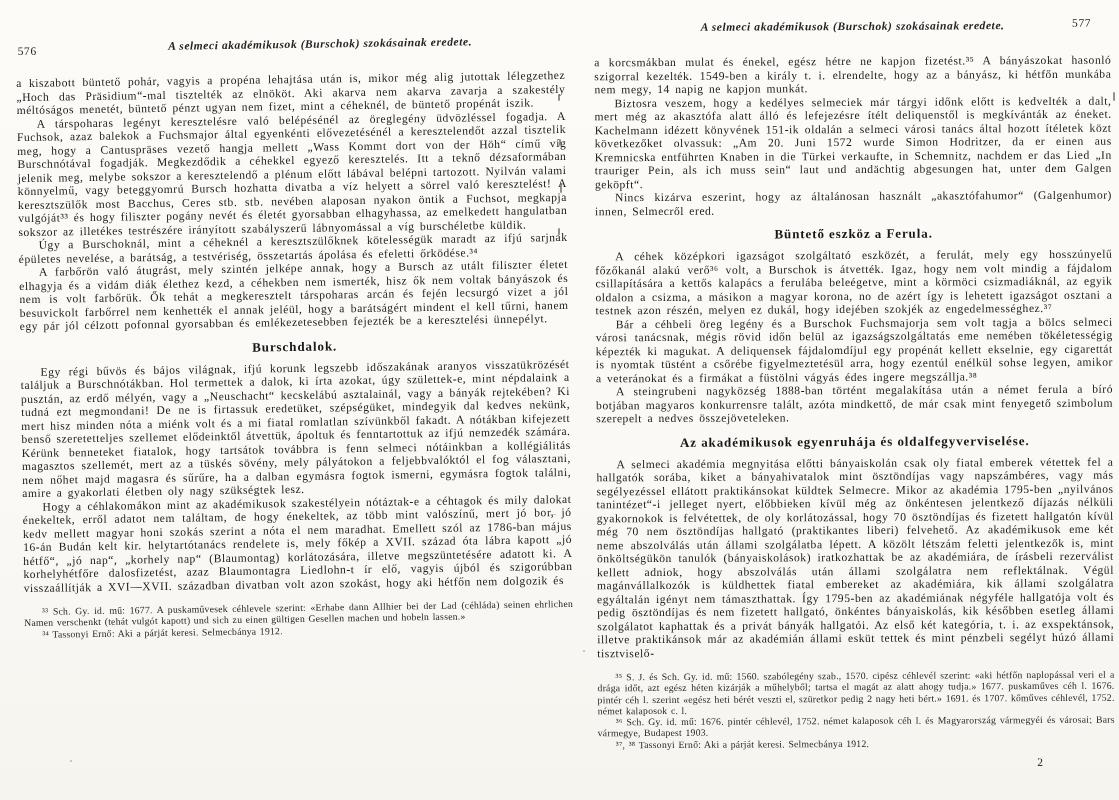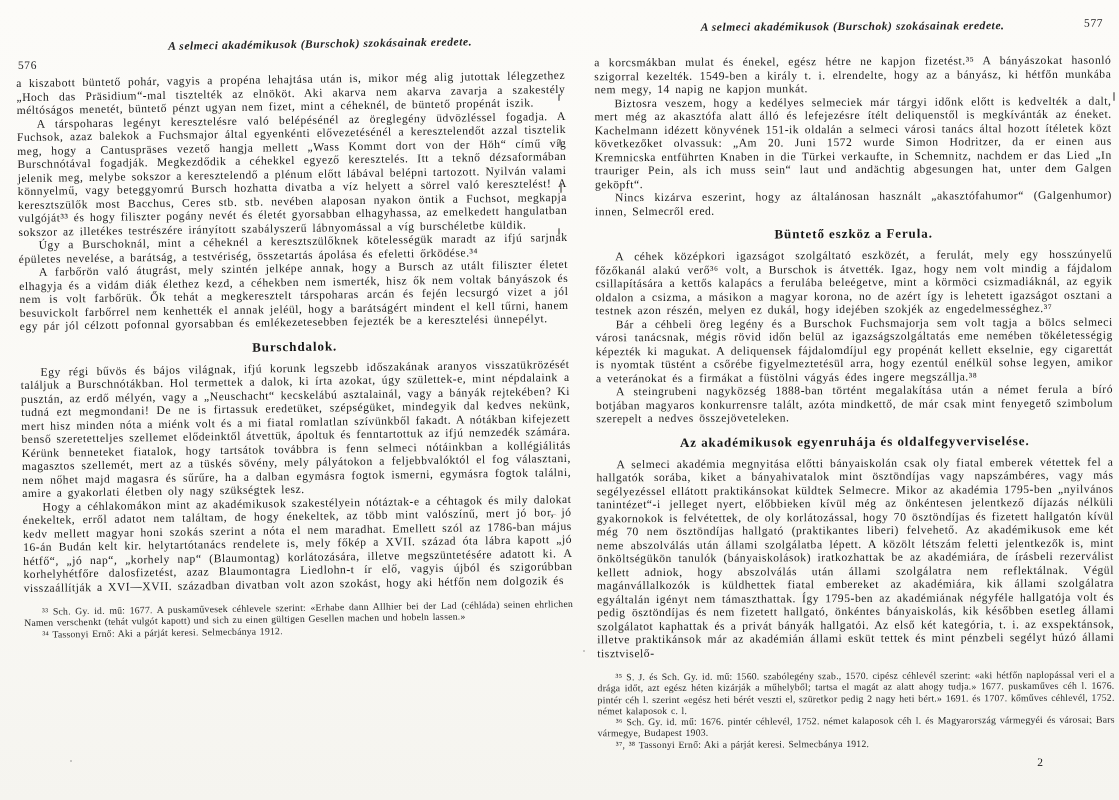--- a/index.html
+++ b/index.html
@@ -14,22 +14,22 @@
   .page{position:absolute;}
   .page-left{left:20px;top:38px;width:549px;transform:rotate(-0.85deg);transform-origin:50% 50%;}
   .page-right{left:596px;top:20px;width:517px;transform:rotate(-0.3deg);transform-origin:50% 50%;}
 
   .running-head{position:relative;height:18px;font-size:11.5px;}
   .running-title{
     text-align:center;font-style:italic;font-weight:600;
     letter-spacing:.05em;font-size:11.5px;color:#242424;
   }
   .page-num{position:absolute;top:3px;font-style:normal;font-size:11.5px;letter-spacing:.05em;color:#242424;}
-  .page-num.left-pos{left:2px;margin-top:14px;}
-  .page-num.right-pos{right:8px;top:-2px;text-align:center;}
+  .page-num.left-pos{left:2px;}
+  .page-num.right-pos{right:20px;top:-2px;text-align:center;}
   .page-left .running-title{padding-left:60px;}
 
   .body-text{margin-top:17px;}
   .body-text p{
     margin:0;text-align:justify;
     font-size:11.6px;line-height:13.5px;
     letter-spacing:.045em;word-spacing:.17em;
     color:#1b1b1b;
   }
   .ind{text-indent:20px;}

